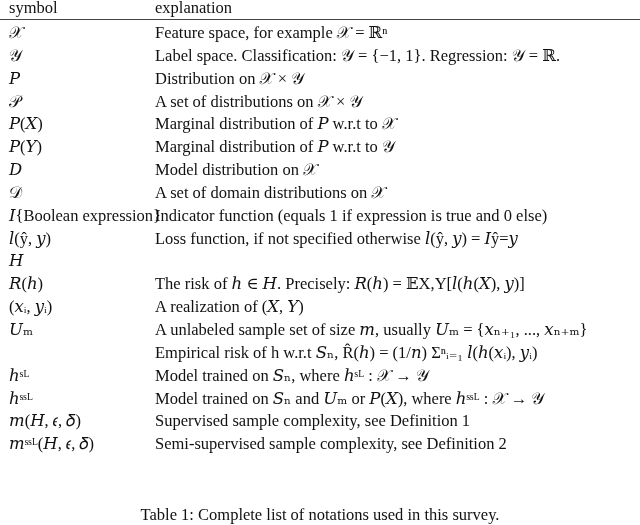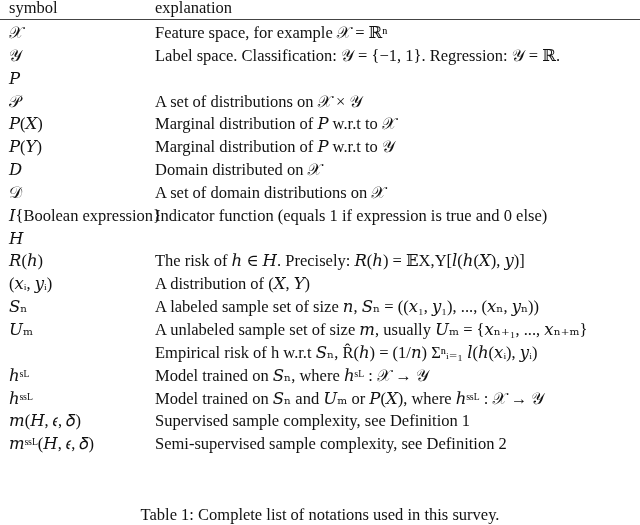--- a/index.html
+++ b/index.html
@@ -79,59 +79,60 @@
   <div class="row">
     <span class="col-sym">𝒳</span>
     <span class="col-exp">Feature space, for example 𝒳 = ℝⁿ</span>
   </div>
   <div class="row">
     <span class="col-sym">𝒴</span>
     <span class="col-exp">Label space. Classification: 𝒴 = {−1, 1}. Regression: 𝒴 = ℝ.</span>
   </div>
   <div class="row">
     <span class="col-sym">𝑃</span>
+    <span class="col-exp">Distribution on 𝒳 × 𝒴</span>
   </div>
   <div class="row">
     <span class="col-sym">𝒫</span>
     <span class="col-exp">A set of distributions on 𝒳 × 𝒴</span>
   </div>
   <div class="row">
     <span class="col-sym">𝑃(𝑋)</span>
     <span class="col-exp">Marginal distribution of 𝑃 w.r.t to 𝒳</span>
   </div>
   <div class="row">
     <span class="col-sym">𝑃(𝑌)</span>
     <span class="col-exp">Marginal distribution of 𝑃 w.r.t to 𝒴</span>
   </div>
   <div class="row">
     <span class="col-sym">𝐷</span>
-    <span class="col-exp">Domain distributed on 𝒳</span>
+    <span class="col-exp">Model distribution on 𝒳</span>
   </div>
   <div class="row">
     <span class="col-sym">𝒟</span>
     <span class="col-exp">A set of domain distributions on 𝒳</span>
   </div>
   <div class="row">
     <span class="col-sym">𝐼{Boolean expression}</span>
     <span class="col-exp">Indicator function (equals 1 if expression is true and 0 else)</span>
   </div>
   <div class="row">
+    <span class="col-sym">𝑙(ŷ, 𝑦)</span>
+    <span class="col-exp">Loss function, if not specified otherwise 𝑙(ŷ, 𝑦) = 𝐼ŷ=𝑦</span>
+  </div>
+  <div class="row">
     <span class="col-sym">𝐻</span>
   </div>
   <div class="row">
     <span class="col-sym">𝑅(ℎ)</span>
     <span class="col-exp">The risk of ℎ ∈ 𝐻. Precisely: 𝑅(ℎ) = 𝔼X,Y[𝑙(ℎ(𝑋), 𝑦)]</span>
   </div>
   <div class="row">
     <span class="col-sym">(𝑥ᵢ, 𝑦ᵢ)</span>
-    <span class="col-exp">A distribution of (𝑋, 𝑌)</span>
-  </div>
-  <div class="row">
-    <span class="col-sym">𝑆ₙ</span>
-    <span class="col-exp">A labeled sample set of size 𝑛, 𝑆ₙ = ((𝑥₁, 𝑦₁), ..., (𝑥ₙ, 𝑦ₙ))</span>
+    <span class="col-exp">A realization of (𝑋, 𝑌)</span>
   </div>
   <div class="row">
     <span class="col-sym">𝑈ₘ</span>
     <span class="col-exp">A unlabeled sample set of size 𝑚, usually 𝑈ₘ = {𝑥ₙ₊₁, ..., 𝑥ₙ₊ₘ}</span>
   </div>
   <div class="row">
     <span class="col-exp">Empirical risk of h w.r.t 𝑆ₙ, R̂(ℎ) = (1/𝑛) Σⁿᵢ₌₁ 𝑙(ℎ(𝑥ᵢ), 𝑦ᵢ)</span>
   </div>
   <div class="row">
     <span class="col-sym">ℎˢᴸ</span>

